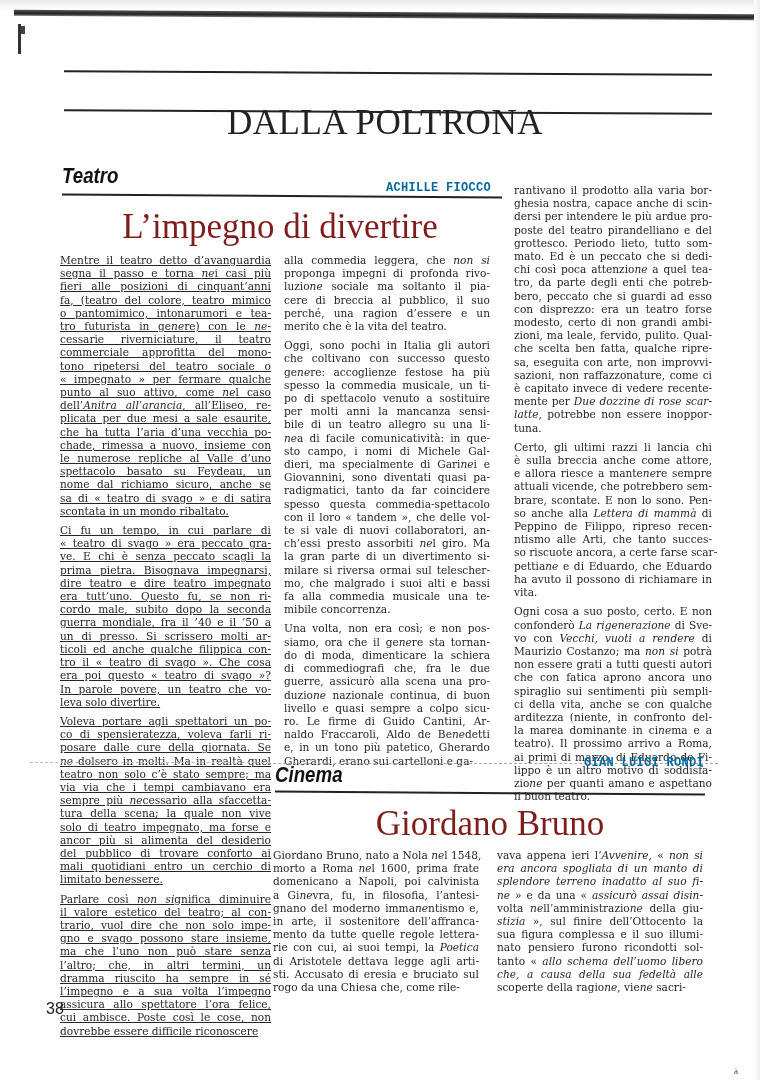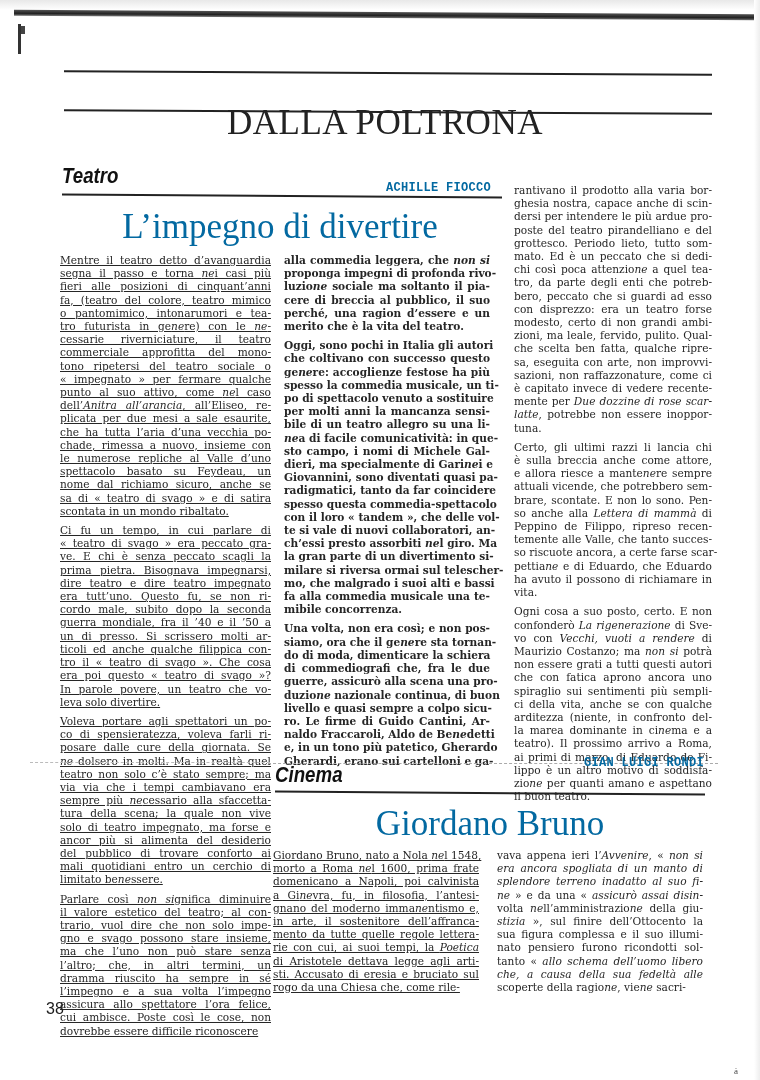--- a/index.html
+++ b/index.html
@@ -11,21 +11,21 @@
   .edgemark { position:absolute; left:18px; top:24px; width:3px; height:30px; background:#333; }
   .edgemark2 { position:absolute; left:21px; top:26px; width:4px; height:8px; background:#444; }
   .rightedge { position:absolute; right:0; top:0; width:6px; height:1080px; background:linear-gradient(90deg,#fff,#eee); }
   .hr { position:absolute; background:#222; height:1.5px; }
   .masthead { position:absolute; left:62px; top:76px; width:646px; text-align:center;
               font-size:35px; letter-spacing:0.5px; font-family:"Liberation Serif", serif; color:#222;margin-top:27px; }
   .section { position:absolute; font-family:"Liberation Sans", sans-serif; font-weight:bold;
              font-style:italic; font-size:22px; color:#111; transform:scaleX(0.85); transform-origin:left; }
   .byline { position:absolute; font-family:Liberation Mono, monospace; font-weight:bold;
             font-size:12px; letter-spacing:0.3px; color:#0369a1; }
-  .headline { position:absolute; text-align:center; font-size:35px; color:#0369a1; }
+  .headline { position:absolute; text-align:center; font-size:35px; color:#7f1d1d; }
   .col { position:absolute; font-family:"DejaVu Serif", serif; font-size:10.6px; line-height:13.2px;
          text-align:justify; color:#262626; }
   .col p { margin:0 0 6px 0; }
   .col .line { display:block; white-space:nowrap; text-align:justify; text-align-last:justify; }
   .col .line.last { text-align-last:left; }
   i, .it { font-style:italic; }
   .pagenum { position:absolute; left:46px; top:1000px; font-family:Liberation Sans, sans-serif; font-size:16px; }
   .dotted { position:absolute; left:30px; top:762px; width:240px; border-top:1px dashed #bbb; }
   .dotted2 { position:absolute; left:268px; top:763px; width:450px; border-top:1px dashed #aaa; }
   .corner { position:absolute; left:734px; top:1066px; font-size:9px; color:#444; }
@@ -109,21 +109,21 @@
       <span class="line">gno e svago possono stare insieme,</span>
       <span class="line">ma che l’uno non può stare senza</span>
       <span class="line">l’altro; che, in altri termini, un</span>
       <span class="line">dramma riuscito ha sempre in sé</span>
       <span class="line">l’impegno e a sua volta l’impegno</span>
       <span class="line">assicura allo spettatore l’ora felice,</span>
       <span class="line">cui ambisce. Poste così le cose, non</span>
       <span class="line last">dovrebbe essere difficile riconoscere</span>
     </p>
   </div>
-<div class="col" id="t2" style="left:284px;top:254px;width:206px;font-weight:bold;">
+<div class="col" id="t2" style="left:284px;top:254px;width:206px;">
     <p>
       <span class="line">alla commedia leggera, che <i>non si</i></span>
       <span class="line">proponga impegni di profonda rivo-</span>
       <span class="line">luzio<i>ne</i> sociale ma soltanto il pia-</span>
       <span class="line">cere di breccia al pubblico, il suo</span>
       <span class="line">perché, una ragion d’essere e un</span>
       <span class="line last">merito che è la vita del teatro.</span>
     </p>
     <p>
       <span class="line">Oggi, sono pochi in Italia gli autori</span>
@@ -185,21 +185,21 @@
       <span class="line last">tuna.</span>
     </p>
     <p>
       <span class="line">Certo, gli ultimi razzi li lancia chi</span>
       <span class="line">è sulla breccia anche come attore,</span>
       <span class="line">e allora riesce a mante<i>ne</i>re sempre</span>
       <span class="line">attuali vicende, che potrebbero sem-</span>
       <span class="line">brare, scontate. E non lo sono. Pen-</span>
       <span class="line">so anche alla <i>Lettera di mammà</i> di</span>
       <span class="line">Peppino de Filippo, ripreso recen-</span>
-      <span class="line">temente alle Valle, che tanto succes-</span>
+      <span class="line">ntismo alle Arti, che tanto succes-</span>
       <span class="line">so riscuote ancora, a certe farse scar-</span>
       <span class="line">pettia<i>ne</i> e di Eduardo, che Eduardo</span>
       <span class="line">ha avuto il possono di richiamare in</span>
       <span class="line last">vita.</span>
     </p>
     <p>
       <span class="line">Ogni cosa a suo posto, certo. E non</span>
       <span class="line">confonderò <i>La rige<i>ne</i>razio<i>ne</i></i> di Sve-</span>
       <span class="line">vo con <i>Vecchi, vuoti a rendere</i> di</span>
       <span class="line">Maurizio Costanzo; ma <i>non si</i> potrà</span>
@@ -217,21 +217,21 @@
     </p>
   </div>
 
 <div class="dotted"></div>
 <div class="dotted2"></div>
 <div class="section" style="left:275px;top:762px;">Cinema</div>
 <div class="byline" style="left:584px;top:756px;">GIAN LUIGI RONDI</div>
 <div class="hr" style="left:275px;top:792px;width:430px;transform:rotate(0.4deg);"></div>
 <div class="headline" style="left:265px;top:804px;width:450px;text-align:center;">Giordano Bruno</div>
 
-<div class="col" id="c1" style="left:273px;top:849px;width:206px;text-decoration:underline;">
+<div class="col" id="c1" style="left:273px;top:849px;width:206px;">
     <p>
       <span class="line">Giordano Bruno, nato a Nola <i>ne</i>l 1548,</span>
       <span class="line">morto a Roma <i>ne</i>l 1600, prima frate</span>
       <span class="line">domenicano a Napoli, poi calvinista</span>
       <span class="line">a Gi<i>ne</i>vra, fu, in filosofia, l’antesi-</span>
       <span class="line">gnano del moderno imma<i>ne</i>ntismo e,</span>
       <span class="line">in arte, il sostenitore dell’affranca-</span>
       <span class="line">mento da tutte quelle regole lettera-</span>
       <span class="line">rie con cui, ai suoi tempi, la <i>Poetica</i></span>
       <span class="line">di Aristotele dettava legge agli arti-</span>

